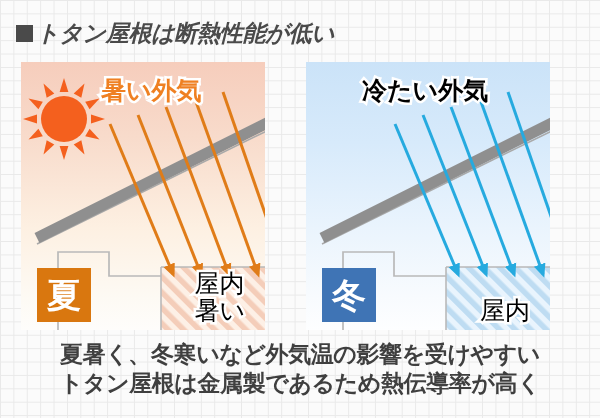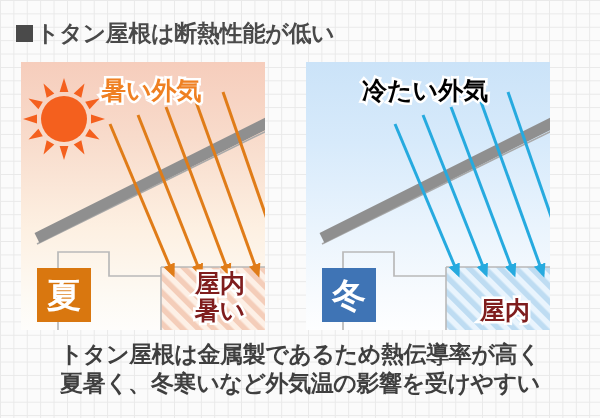--- a/index.html
+++ b/index.html
@@ -22,20 +22,21 @@
 
   
   .title-bar {
     position: absolute;
     left: 16px;
     top: 16px;
     height: 34px;
     display: flex;
     align-items: center;
     gap: 3px;
+    font-style: italic;
   }
   .title-marker {
     width: 17px;
     height: 17px;
     background: #4a4a4a;
     display: block;
   }
   .title-text {
     font-size: 23px;
     font-weight: bold;
@@ -108,25 +109,25 @@
   .outside-winter {
     left: 56px;
     color: #000000;
   }
 
   
   .indoor-label {
     position: absolute;
     right: 20px;
     bottom: 6px;
-    text-align: right;
+    text-align: left;
     font-size: 25px;
-    font-weight: bold;
+    font-weight: normal;
     line-height: 1.08;
-    color: #7f1d1d;
+    color: #000000;
     paint-order: stroke fill;
     -webkit-text-stroke: 5px #ffffff;
     white-space: nowrap;
   }
   .indoor-label > span { display: block; }
 
   
   .caption {
     position: absolute;
     left: 0;
@@ -251,15 +252,15 @@
   <div class="outside-label outside-winter">冷たい外気</div>
 
   <div class="indoor-label">
     <span>屋内</span>
   </div>
 
   <div class="season-badge badge-winter">冬</div>
 </div>
 
 <div class="caption">
+  <span>夏暑く、冬寒いなど外気温の影響を受けやすい</span>
   <span>トタン屋根は金属製であるため熱伝導率が高く</span>
-  <span>夏暑く、冬寒いなど外気温の影響を受けやすい</span>
 </div>
 
 </body></html>

